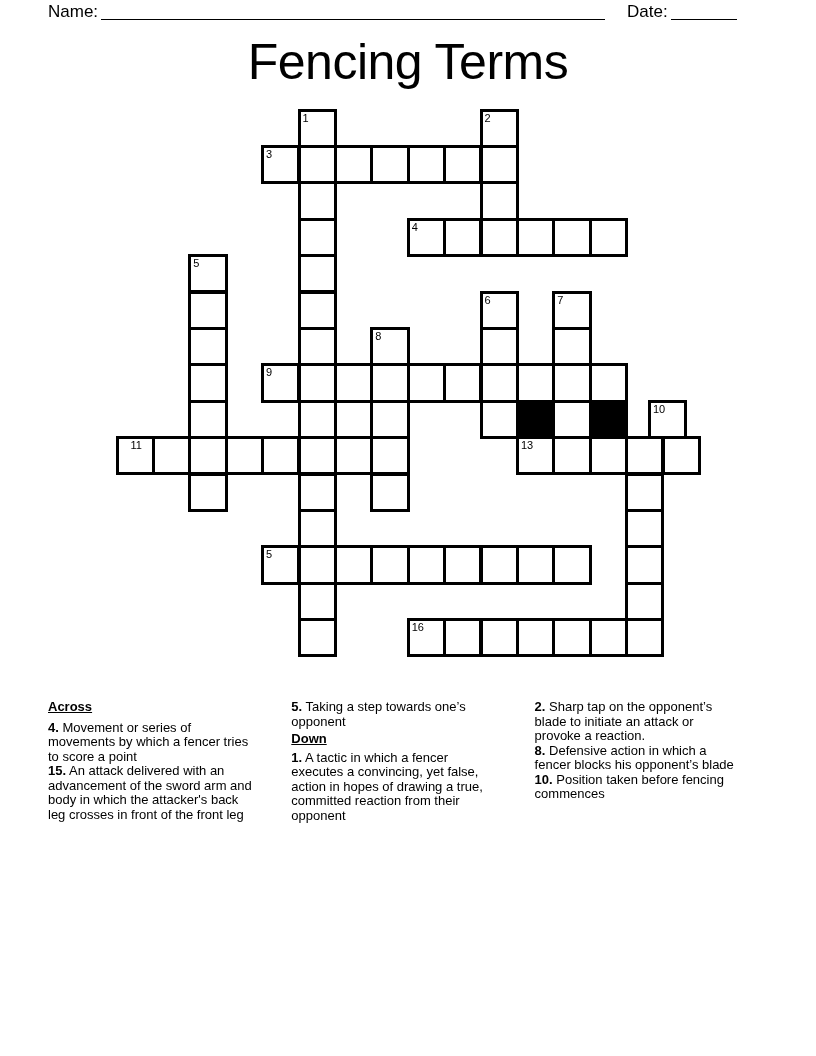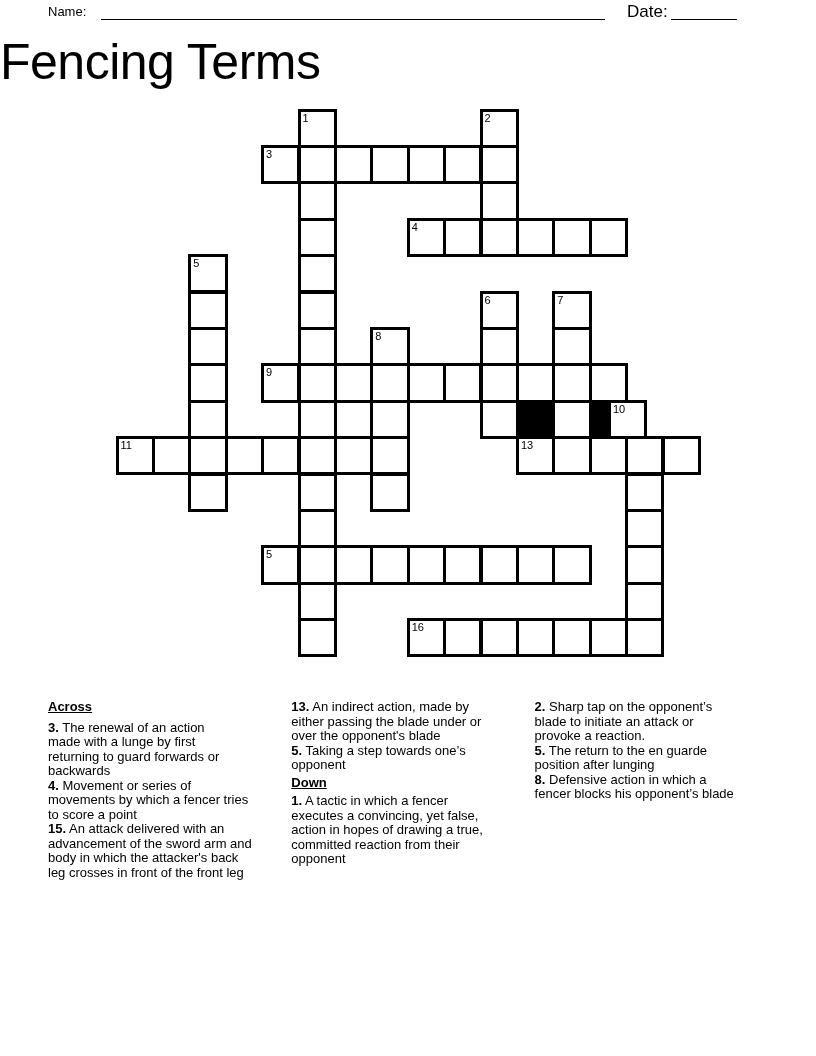--- a/index.html
+++ b/index.html
@@ -7,40 +7,40 @@
     width: 816px; height: 1056px;
     background: #ffffff;
     position: relative;
     overflow: hidden;
     font-family: "Liberation Sans", "DejaVu Sans", sans-serif;
     color: #000;
   }
   
   .name-label {
     position: absolute; left: 48px; top: 2px;
-    font-size: 13px; line-height: 20px;
+    font-size: 17px; line-height: 20px;
   }
   .name-line {
     position: absolute; left: 101px; top: 3px;
     width: 504px; height: 16px;
     border-bottom: 1.6px solid #000;
   }
   .date-label {
     position: absolute; left: 627px; top: 2px;
     font-size: 17px; line-height: 20px;
   }
   .date-line {
     position: absolute; left: 671px; top: 3px;
     width: 66px; height: 16px;
     border-bottom: 1.6px solid #000;
   }
   
   .title {
     position: absolute; left: 0; top: 34px; width: 816px;
-    text-align: left;
+    text-align: center;
     font-size: 50px; line-height: 56px;
     font-weight: 400;
     letter-spacing: -0.5px;
   }
   
   .grid {
     position: absolute; left: 117px; top: 110px;
     width: 583px; height: 547px;
   }
   .cell {
@@ -146,24 +146,24 @@
     <div class="cell" style="left: 398.9px; top: 253.3px;"></div>
     <div class="cell" style="left: 435.3px; top: 253.3px;"></div>
     <div class="cell" style="left: 471.7px; top: 253.3px;"></div>
     <div class="cell" style="left: 71.3px; top: 289.7px;"></div>
     <div class="cell" style="left: 180.5px; top: 289.7px;"></div>
     <div class="cell" style="left: 253.3px; top: 289.7px;"></div>
     <div class="cell" style="left: 362.5px; top: 289.7px;"></div>
     <div class="cell black" style="left: 398.9px; top: 289.7px;"></div>
     <div class="cell" style="left: 435.3px; top: 289.7px;"></div>
     <div class="cell black" style="left: 471.7px; top: 289.7px;"></div>
-    <div class="cell" style="left: 491px; top: 289.7px;">
+    <div class="cell" style="left: 531px; top: 289.7px;">
       <span class="cell-num">10</span>
     </div>
-    <div class="cell" style="left: -1.5px; top: 326.1px;">
+    <div class="cell" style="left: -1.5px; top: 326.1px; text-align: center;">
       <span class="cell-num">11</span>
     </div>
     <div class="cell" style="left: 34.9px; top: 326.1px;"></div>
     <div class="cell" style="left: 71.3px; top: 326.1px;"></div>
     <div class="cell" style="left: 107.7px; top: 326.1px;"></div>
     <div class="cell" style="left: 144.1px; top: 326.1px;"></div>
     <div class="cell" style="left: 180.5px; top: 326.1px;"></div>
     <div class="cell" style="left: 216.9px; top: 326.1px;"></div>
     <div class="cell" style="left: 253.3px; top: 326.1px;"></div>
     <div class="cell" style="left: 398.9px; top: 326.1px;">
@@ -201,28 +201,26 @@
     <div class="cell" style="left: 362.5px; top: 508.1px;"></div>
     <div class="cell" style="left: 398.9px; top: 508.1px;"></div>
     <div class="cell" style="left: 435.3px; top: 508.1px;"></div>
     <div class="cell" style="left: 471.7px; top: 508.1px;"></div>
     <div class="cell" style="left: 508.1px; top: 508.1px;"></div>
   </div>
 
 <div class="clues">
   <div class="clue-col">
       <p class="clue-header">Across</p>
-      <p class="clue"><b>3.</b> The renewal of an action<br> made with a lunge by first<br> returning to guard forwards or<br> backwards</p>
       <p class="clue"><b>4.</b> Movement or series of<br> movements by which a fencer tries<br> to score a point</p>
       <p class="clue"><b>15.</b> An attack delivered with an<br> advancement of the sword arm and<br> body in which the attacker's back<br> leg crosses in front of the front leg</p>
     </div>
   <div class="clue-col">
-      <p class="clue"><b>13.</b> An indirect action, made by<br> either passing the blade under or<br> over the opponent's blade</p>
       <p class="clue"><b>5.</b> Taking a step towards one’s<br> opponent</p>
       <p class="clue-header mid">Down</p>
       <p class="clue"><b>1.</b> A tactic in which a fencer<br> executes a convincing, yet false,<br> action in hopes of drawing a true,<br> committed reaction from their<br> opponent</p>
     </div>
   <div class="clue-col">
       <p class="clue"><b>2.</b> Sharp tap on the opponent’s<br> blade to initiate an attack or<br> provoke a reaction.</p>
-      <p class="clue"><b>5.</b> The return to the en guarde<br> position after lunging</p>
       <p class="clue"><b>8.</b> Defensive action in which a<br> fencer blocks his opponent’s blade</p>
+      <p class="clue"><b>10.</b> Position taken before fencing<br> commences</p>
     </div>
 </div>
 
 </body></html>

